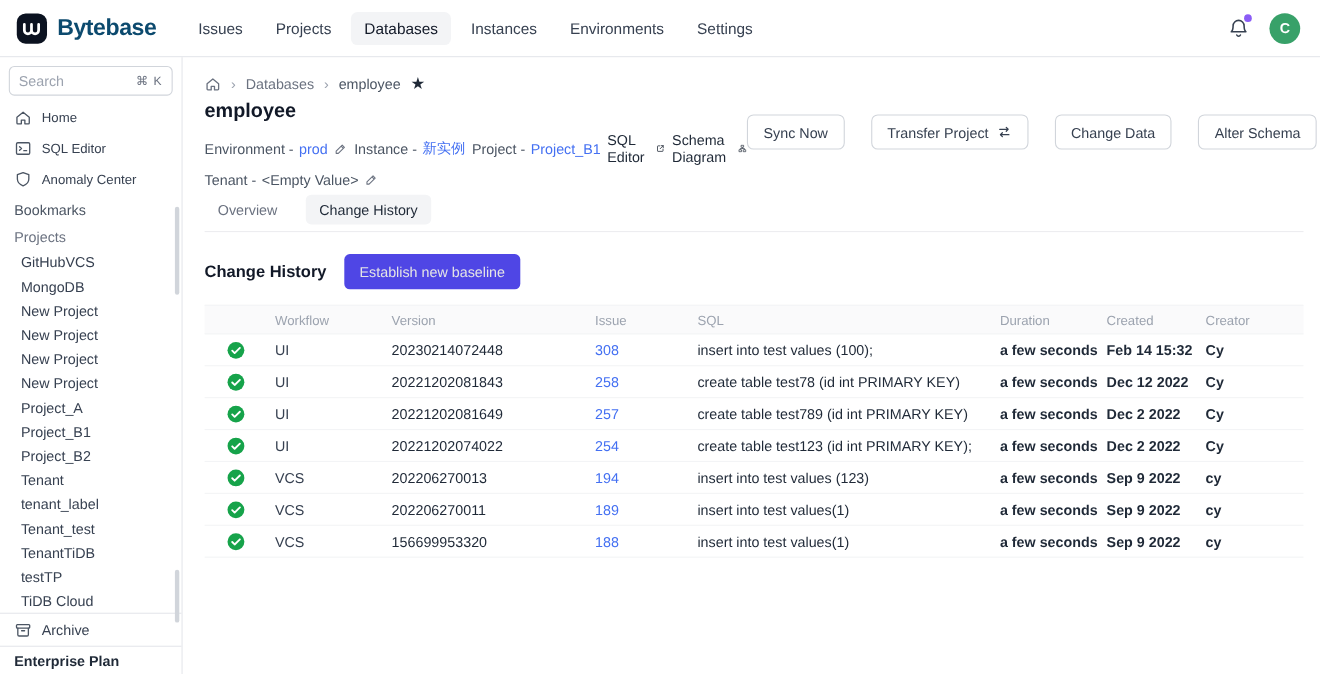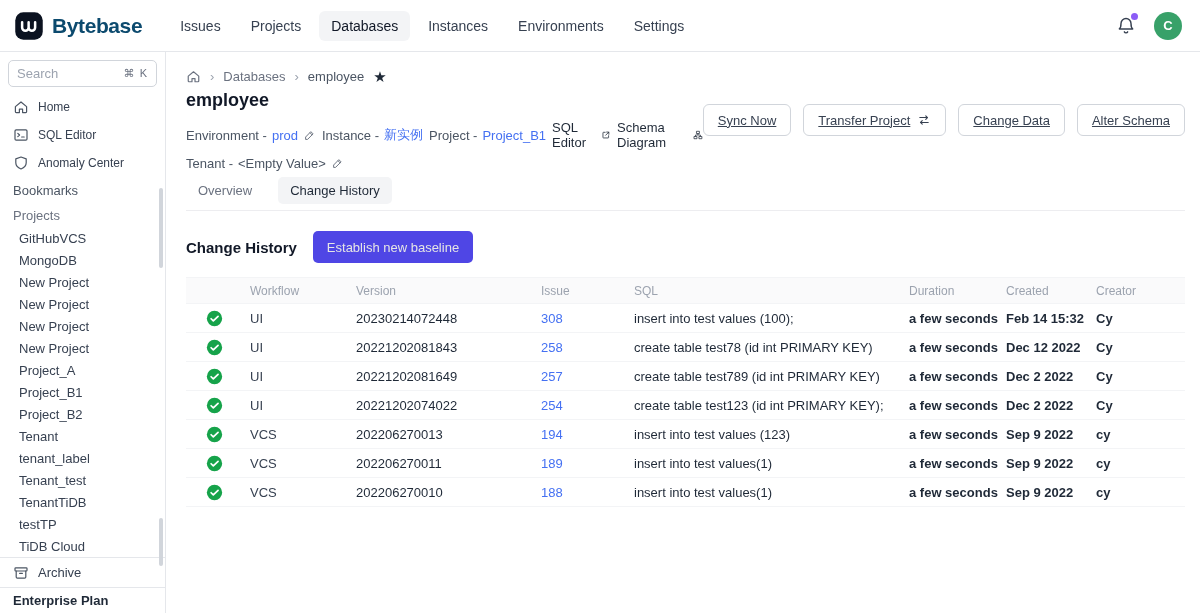--- a/index.html
+++ b/index.html
@@ -48,21 +48,21 @@
   .crumb-link{cursor:pointer;}
   .crumb-current{color:#4b5563;}
   .star{color:var(--txt-dark);font-size:15px;cursor:pointer;line-height:1;}
   .page-head{display:flex;justify-content:space-between;align-items:flex-start;}
   .page-title{font-size:18px;font-weight:700;color:#111827;line-height:24px;}
   .meta-line{display:flex;align-items:center;gap:6px;margin-top:8px;font-size:13px;color:#4b5563;}
   .meta-group{display:flex;align-items:center;gap:5px;white-space:nowrap;}
   .link{color:var(--link);text-decoration:none;cursor:pointer;}
   .meta-dark{color:var(--txt-dark);cursor:pointer;display:flex;align-items:center;gap:5px;}
   .icon-btn{cursor:pointer;display:inline-flex;color:var(--txt-gray);}
-  .actions{display:flex;gap:12px;padding-top:16px;text-decoration:underline;}
+  .actions{display:flex;gap:24px;padding-top:16px;}
   .btn{height:32px;padding:0 14px;border:1px solid #d1d5db;border-radius:6px;background:#fff;font-size:13px;color:var(--txt);display:inline-flex;align-items:center;gap:7px;cursor:pointer;font-family:inherit;white-space:nowrap;}
   .tabs{display:flex;gap:14px;margin-top:6px;border-bottom:1px solid #ededf0;padding-bottom:6px;align-items:center;}
   .tab{padding:6px 12px;border-radius:5px;color:var(--txt-gray);cursor:pointer;font-size:13px;white-space:nowrap;}
   .tab.active{background:var(--border-light);color:var(--txt-dark);}
   .section-head{display:flex;align-items:center;gap:16px;margin-top:20px;}
   .section-title{font-size:15px;font-weight:700;color:#111827;}
   .btn-primary{background:var(--accent);color:#e5e5e5;border:none;height:32px;padding:0 14px;border-radius:5px;font-size:13px;cursor:pointer;font-family:inherit;}
 
   
   .table{margin-top:14px;}
@@ -366,21 +366,21 @@
               <div class="cell cell-strong">cy</div>
             </div>
             <div class="trow">
               <div class="cell cell-icon">
   <svg width="17" height="17" viewBox="0 0 20 20">
                   <circle cx="10" cy="10" r="9" fill="var(--success)"></circle>
                   <path d="M6 10.3l2.6 2.6L14.2 7.4" stroke="#fff" stroke-width="2" fill="none" stroke-linecap="round" stroke-linejoin="round"></path>
                 </svg>
 </div>
               <div class="cell">VCS</div>
-              <div class="cell cell-version">202206270010</div>
+              <div class="cell cell-version">156699953320</div>
               <a class="cell link">188</a>
               <div class="cell cell-sql">insert into test values(1)</div>
               <div class="cell cell-strong">a few seconds</div>
               <div class="cell cell-strong">Sep 9 2022</div>
               <div class="cell cell-strong">cy</div>
             </div>
           </div>
       </div>
 
     </main>

